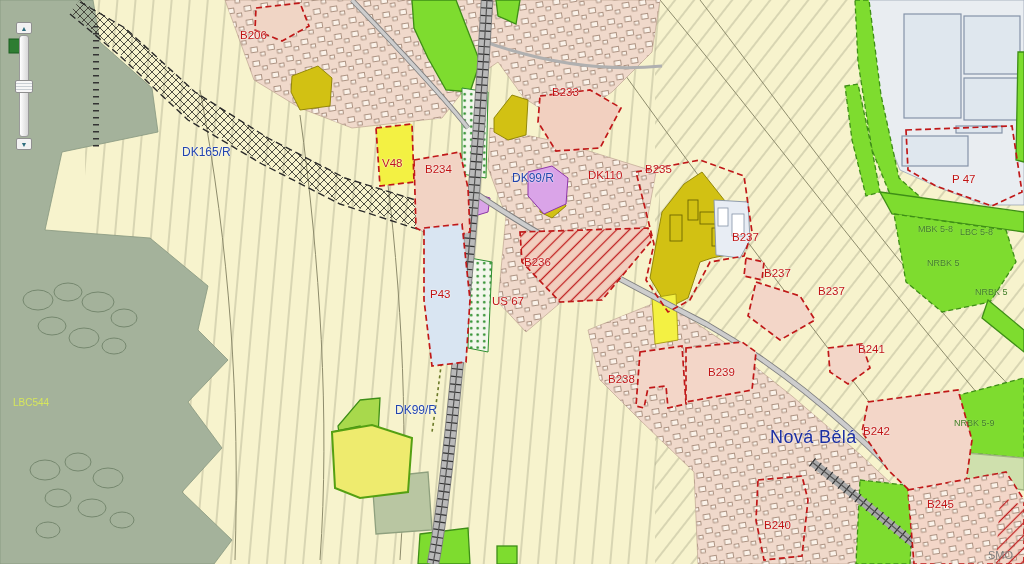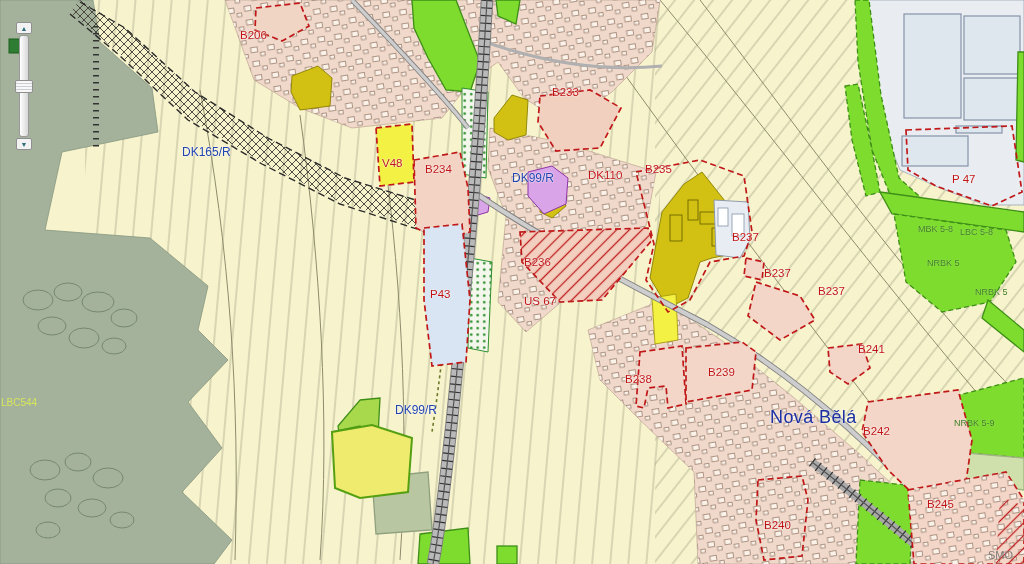--- a/index.html
+++ b/index.html
@@ -2,21 +2,21 @@
 <html><head>
 <meta charset="utf-8">
 <style>
   html,body{margin:0;padding:0;background:#ddd;font-family:"Liberation Sans",sans-serif;}
   #stage{position:relative;width:1024px;height:564px;overflow:hidden;background:#f7f3cd;}
   #map-svg{position:absolute;left:0;top:0;}
   .lbl{position:absolute;white-space:nowrap;font-weight:normal;pointer-events:none;line-height:1;}
   .lred{color:#c01414;font-size:11.5px;text-shadow:0 0 2px rgba(255,255,255,.9),0 0 1px #fff;}
   .lblue{color:#2244ad;font-size:12px;text-shadow:0 0 2px rgba(255,255,255,.9),0 0 1px #fff;padding-left:12px;}
   .lgreen{color:#3f7d23;font-size:9px;text-shadow:0 0 1px rgba(255,255,255,.4);}
-  .lyg{color:#d6e65c;font-size:10px;}
+  .lyg{color:#d6e65c;font-size:10px;margin-left:12px;}
   .lgray{color:#7d7d7d;font-size:11px;font-weight:normal;}
   .lplace{color:#1b2fa2;font-size:18px;letter-spacing:.4px;text-shadow:0 0 2px rgba(255,255,255,.9);}
   
   .zoomctl{position:absolute;left:15px;top:22px;width:18px;z-index:30;}
   .zbtn{display:block;width:16px;height:12px;margin:0 auto;padding:0;background:#f2f2f2;
         border:1px solid #8f8f8f;border-radius:2px;font-size:7px;line-height:9px;color:#2e6e7e;
         text-align:center;cursor:pointer;box-shadow:0 0 1px #fff inset;}
   .ztrack{position:relative;width:8px;height:100px;margin:1px auto;background:linear-gradient(to right,#ffffff,#d7d7d7);
           border:1px solid #9a9a9a;border-radius:3px;}
   .zhandle{position:absolute;left:-5px;top:44px;width:16px;height:11px;background:#f5f5f5;
@@ -214,34 +214,34 @@
   <span class="lbl lred" style="left:240px;top:30px">B206</span>
   <span class="lbl lred" style="left:552px;top:87px">B233</span>
   <span class="lbl lred" style="left:382px;top:158px">V48</span>
   <span class="lbl lred" style="left:425px;top:164px">B234</span>
   <span class="lbl lred" style="left:588px;top:170px">DK110</span>
   <span class="lbl lred" style="left:645px;top:164px">B235</span>
   <span class="lbl lred" style="left:732px;top:232px">B237</span>
   <span class="lbl lred" style="left:764px;top:268px">B237</span>
   <span class="lbl lred" style="left:818px;top:286px">B237</span>
   <span class="lbl lred" style="left:524px;top:257px">B236</span>
-  <span class="lbl lred" style="left:524px;top:296px">US 67</span>
+  <span class="lbl lred" style="left:492px;top:296px">US 67</span>
   <span class="lbl lred" style="left:430px;top:289px">P43</span>
   <span class="lbl lred" style="left:858px;top:344px">B241</span>
-  <span class="lbl lred" style="left:625px;top:374px">B238</span>
+  <span class="lbl lred" style="left:608px;top:374px">B238</span>
   <span class="lbl lred" style="left:708px;top:367px">B239</span>
   <span class="lbl lred" style="left:863px;top:426px">B242</span>
   <span class="lbl lred" style="left:764px;top:520px">B240</span>
   <span class="lbl lred" style="left:927px;top:499px">B245</span>
   <span class="lbl lred" style="left:952px;top:174px">P 47</span>
 
   <span class="lbl lblue" style="left:170px;top:146px">DK165/R</span>
   <span class="lbl lblue" style="left:500px;top:172px">DK99/R</span>
   <span class="lbl lblue" style="left:383px;top:404px">DK99/R</span>
-  <span class="lbl lplace" style="left:770px;top:408px">Nová Bělá</span>
+  <span class="lbl lplace" style="left:770px;top:428px">Nová Bělá</span>
 
   <span class="lbl lgreen" style="left:918px;top:225px">MBK 5-8</span>
   <span class="lbl lgreen" style="left:960px;top:228px">LBC 5-8</span>
   <span class="lbl lgreen" style="left:927px;top:259px">NRBK 5</span>
   <span class="lbl lgreen" style="left:975px;top:288px">NRBK 5</span>
   <span class="lbl lgreen" style="left:954px;top:419px">NRBK 5-9</span>
   <span class="lbl lyg" style="left:1px;top:398px">LBC544</span>
   <span class="lbl lgray" style="left:988px;top:550px">SMO</span>
 </div>
 

